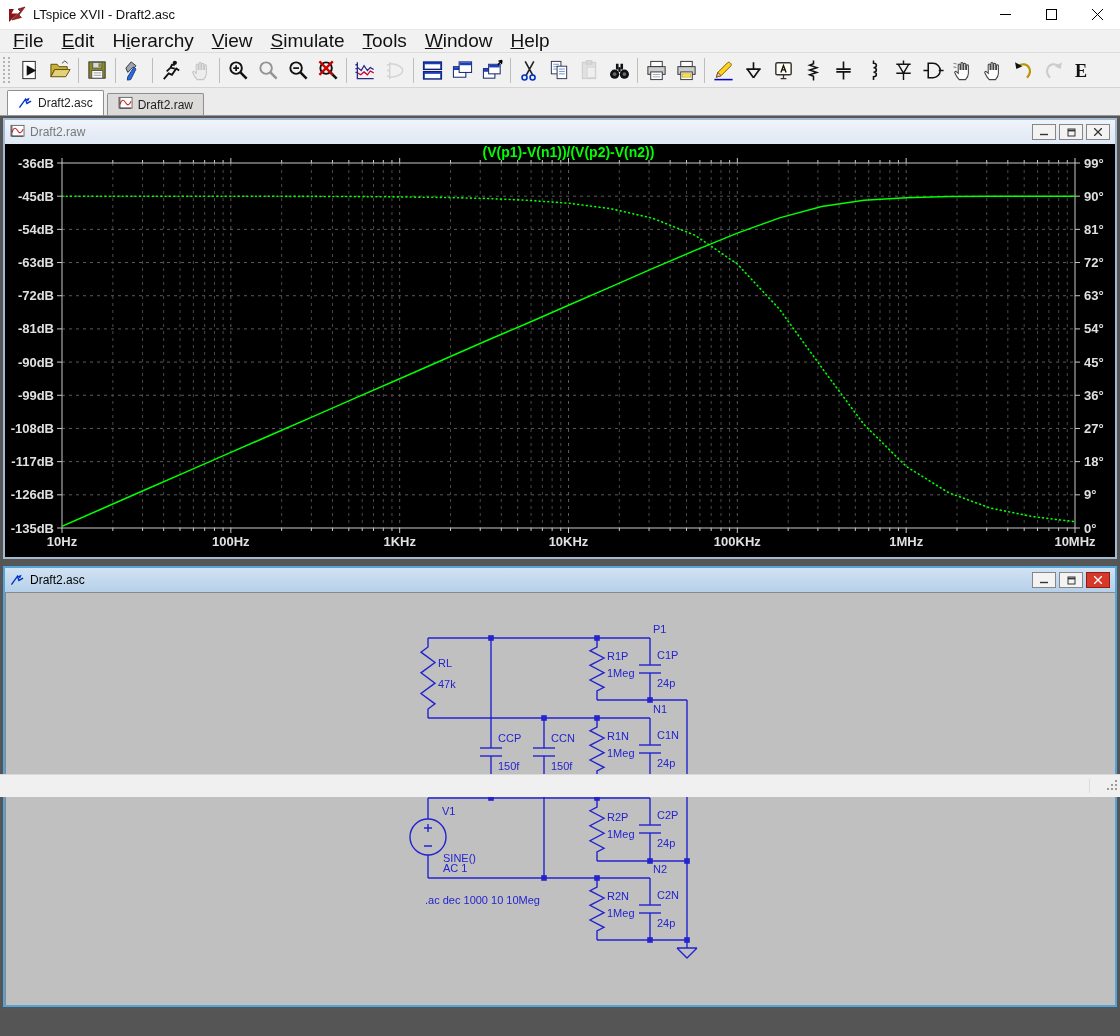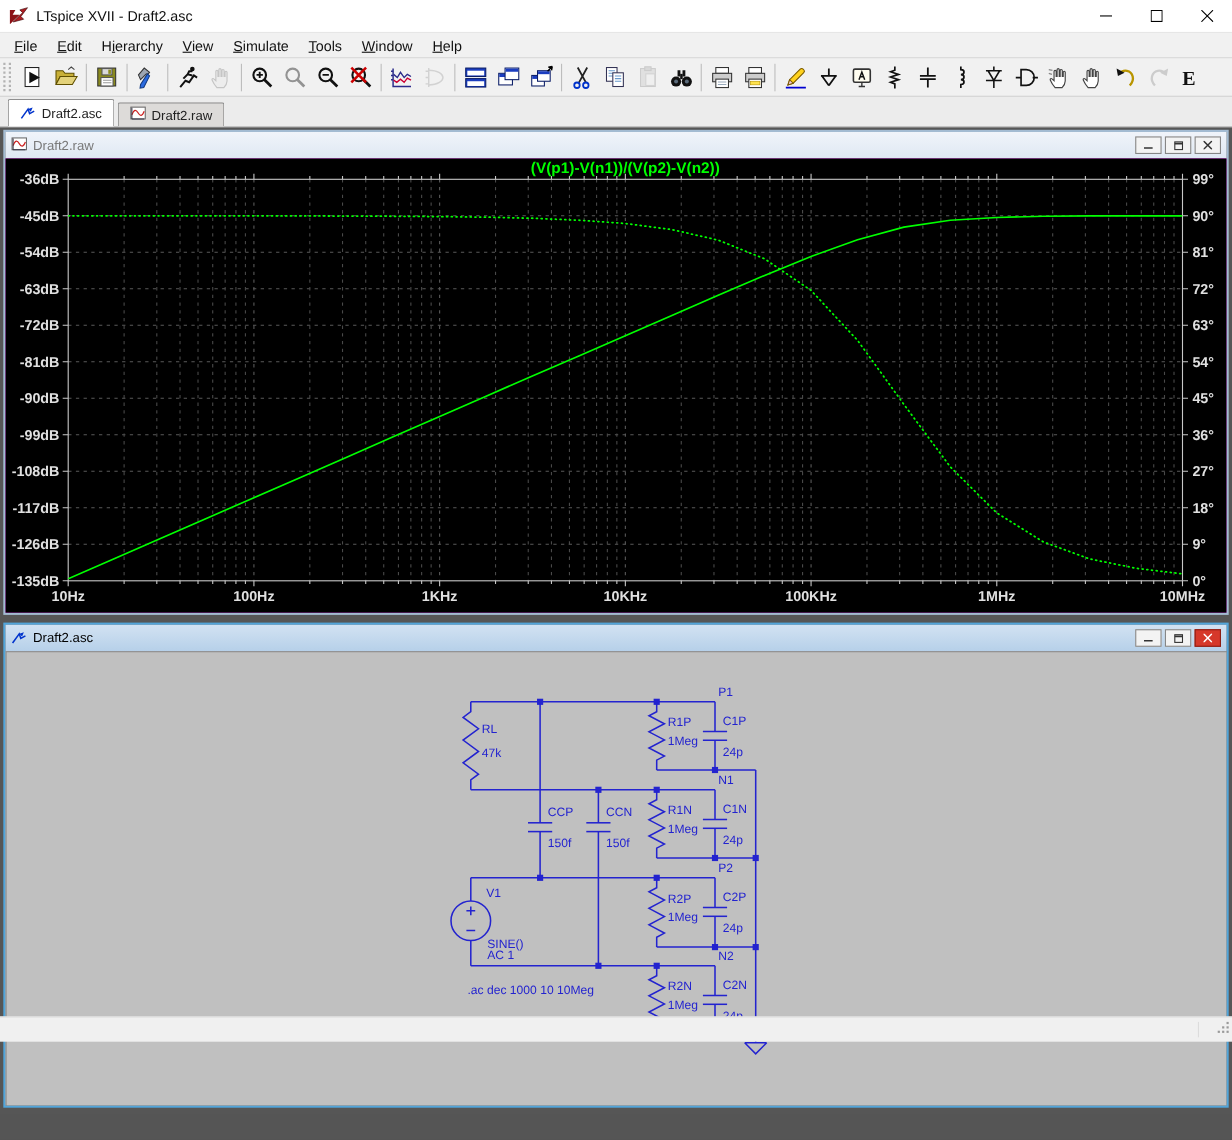--- a/index.html
+++ b/index.html
@@ -1,28 +1,28 @@
 <!DOCTYPE html>
 <html><head>
 <meta charset="utf-8">
 <style>
   * { box-sizing: border-box; margin: 0; padding: 0; }
   html,body { width:1120px; height:1036px; overflow:hidden; background:#555;
     font-family:"Liberation Sans", sans-serif; -webkit-font-smoothing:antialiased; }
-  .app { position:relative; width:1120px; height:947px; background:#555; }
+  .app { position:relative; width:1120px; height:797px; background:#555; }
 
   
   .titlebar { height:30px; background:#ffffff; display:flex; align-items:center; border-bottom:1px solid #e6e6e6;}
   .tb-logo { width:20px; height:20px; margin:0 6px 0 7px; flex:0 0 auto; }
   .tb-title { font-size:13px; color:#111; }
   .win-controls { margin-left:auto; display:flex; height:30px; }
   .win-btn { width:46px; height:30px; display:flex; align-items:center; justify-content:center; }
 
   
-  .menubar { height:22px; background:#f1f1f1; display:flex; align-items:center; font-size:13px; color:#111; padding-left:4px; }
+  .menubar { height:22px; background:#f1f1f1; display:flex; align-items:center; font-size:19px; color:#111; padding-left:4px; }
   .menu-item { padding:2px 9px; cursor:default; }
   .menu-item u { text-decoration:underline; }
 
   
   .toolbar { height:36px; background:#f1f1f1; display:flex; align-items:center; border-top:1px solid #dcdcdc; border-bottom:1px solid #d4d4d4; overflow:hidden; }
   .tb-handle { width:7px; height:26px; border-left:2px dotted #b3b3b3; border-right:2px dotted #b3b3b3; margin:0 5px 0 3px; flex:0 0 auto; }
   .tbtn { width:30px; height:28px; display:flex; align-items:center; justify-content:center; flex:0 0 auto; }
   .tbtn.disabled { filter:grayscale(1) opacity(0.42); }
   .tsep { width:1px; height:25px; background:#bdbdbd; margin:0 3px; flex:0 0 auto; }
 

